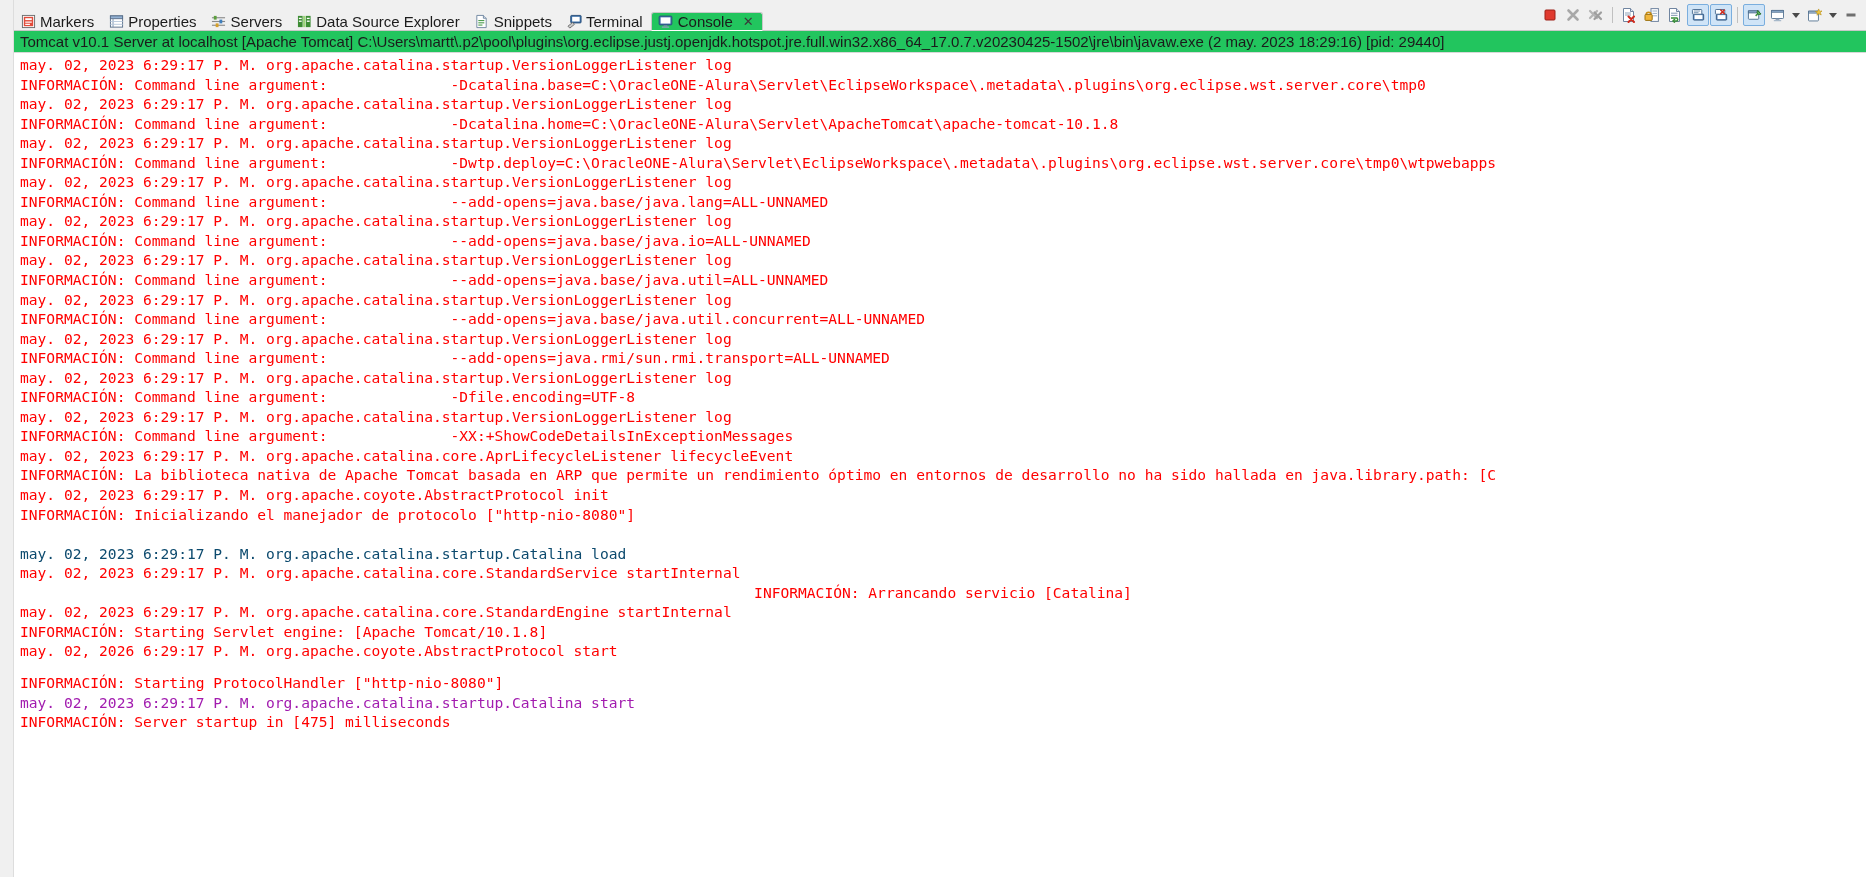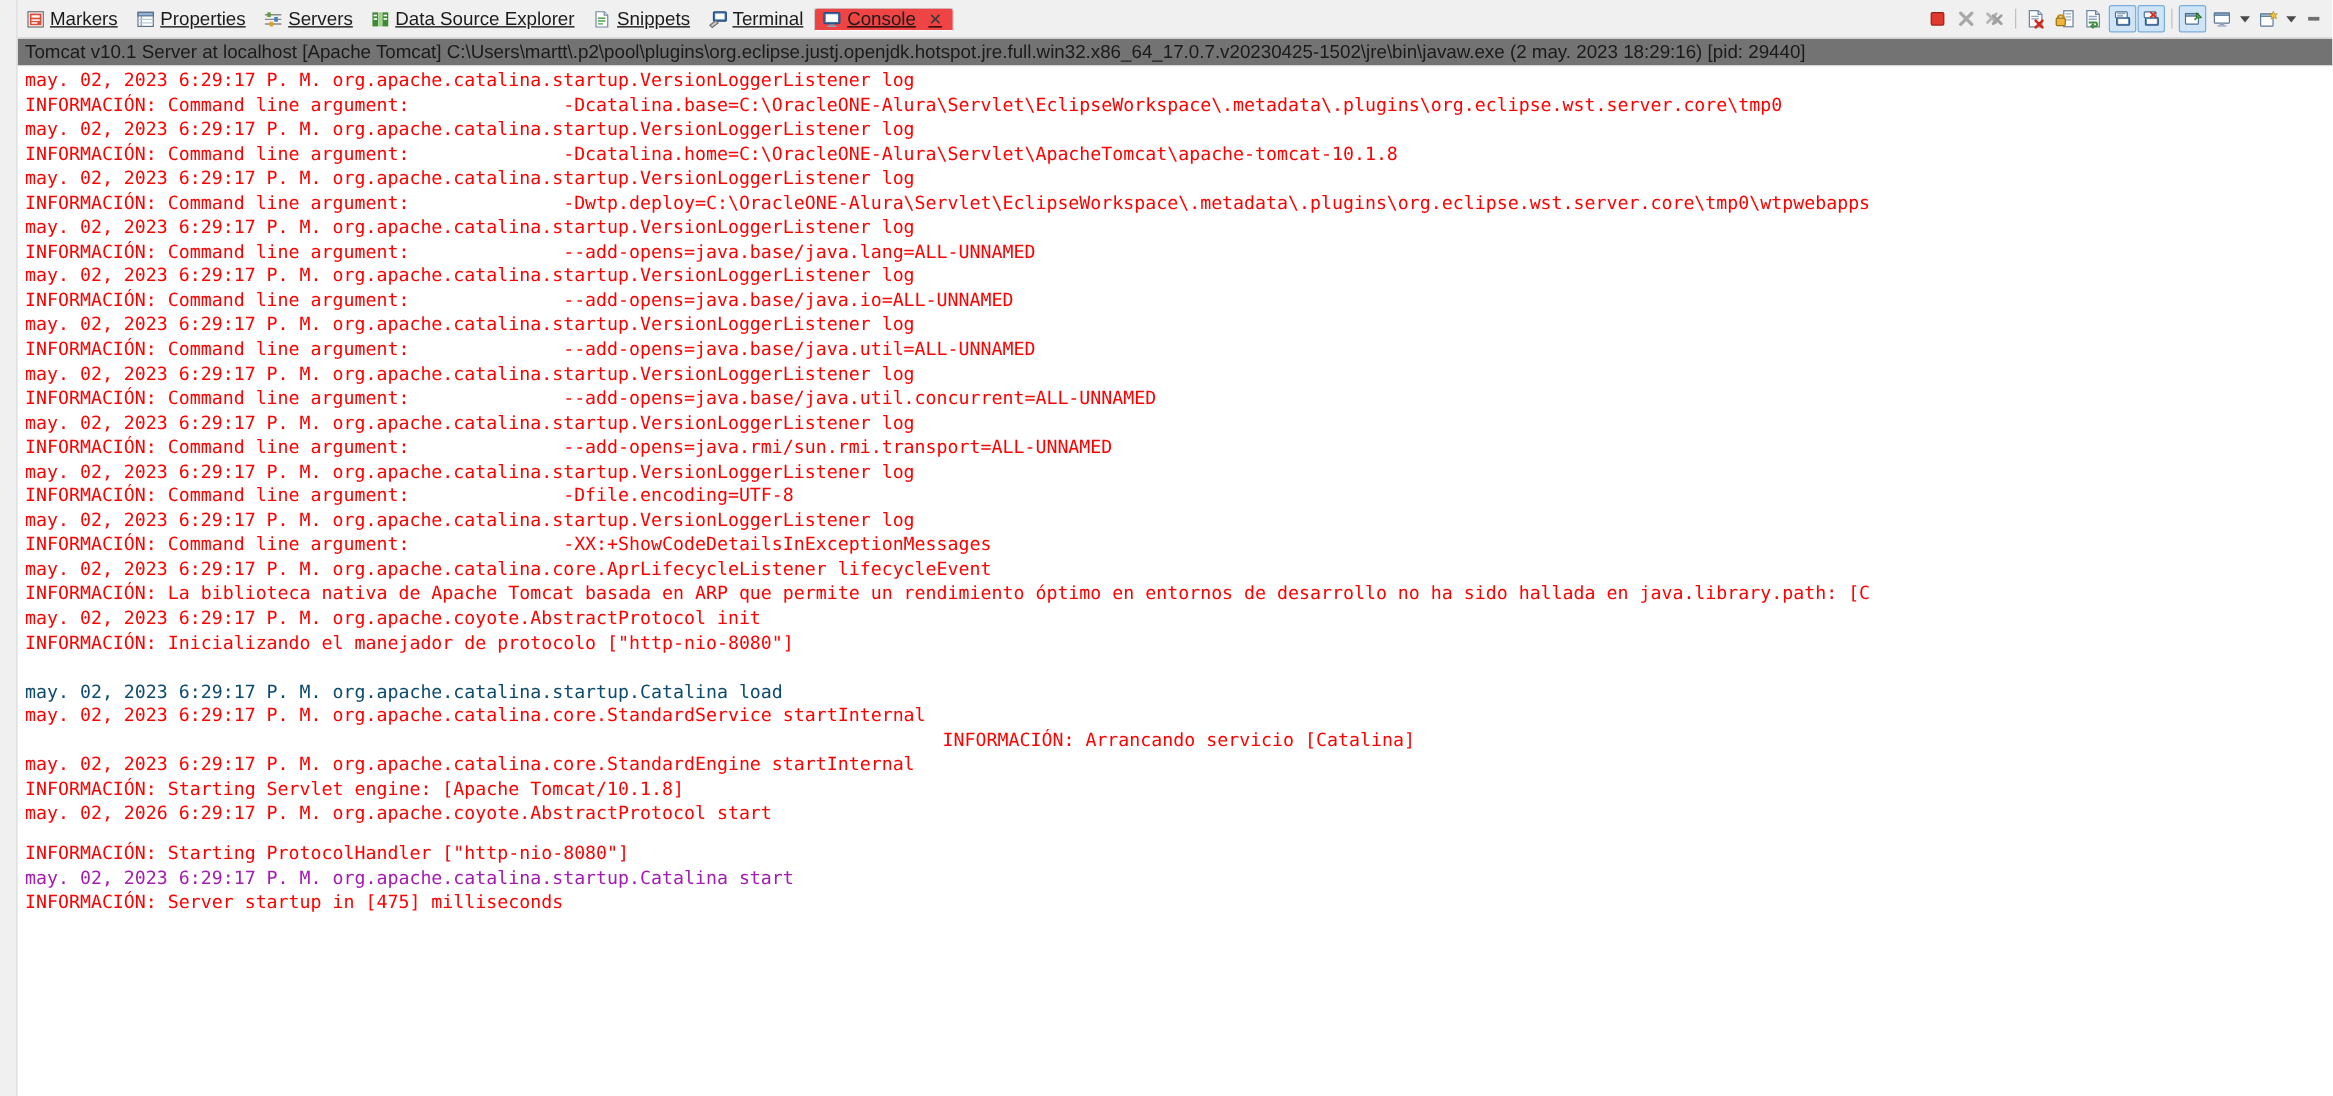--- a/index.html
+++ b/index.html
@@ -36,37 +36,36 @@
     background: #f0f0f0;
   }
   .dot-row { display: flex; gap: 2px; margin-bottom: 2px; }
   .dot { width: 1px; height: 1px; background: #9a9a9a; }
   .glyph-small {
     font-size: 9px; color: #4a4a4a; line-height: 9px;
   }
 
   .tabs {
     display: flex;
-    align-items: center;
+    align-items: flex-end;
     flex: 0 0 auto;
-    text-decoration: underline;
   }
   .tab {
     display: flex;
     align-items: center;
     gap: 4px;
     padding: 0 8px 0 6px;
     font-size: 15px;
     color: #1b1b1b;
     cursor: default;
     white-space: nowrap;
     position: relative;
   }
   .tab.active {
-    background: #ef4444;
+    background: #22c55e;
     border-left: 1px solid #c8c8c8;
     border-right: 1px solid #c8c8c8;
     border-top: 1px solid #c8c8c8;
     border-bottom: 1px solid #ffffff;
     margin-bottom: -1px;
     border-radius: 3px 3px 0 0;
   }
   .tab-icon {
     width: 16px; height: 16px;
     display: inline-flex;
@@ -112,21 +111,21 @@
     display: inline-flex;
     align-items: center; justify-content: center;
     cursor: default;
   }
 
   
   .header-line {
     display: flex;
     align-items: center;
     height: 22px;
-    background: #737373;
+    background: #22c55e;
     border-bottom: 1px solid #d8d8d8;
     padding-left: 0;
   }
   .header-gutter {
     width: 14px; height: 22px;
     background: #f0f0f0;
     border-right: 1px solid #d6d6d6;
     display: flex; align-items: center; justify-content: center;
     flex: 0 0 14px;
   }

